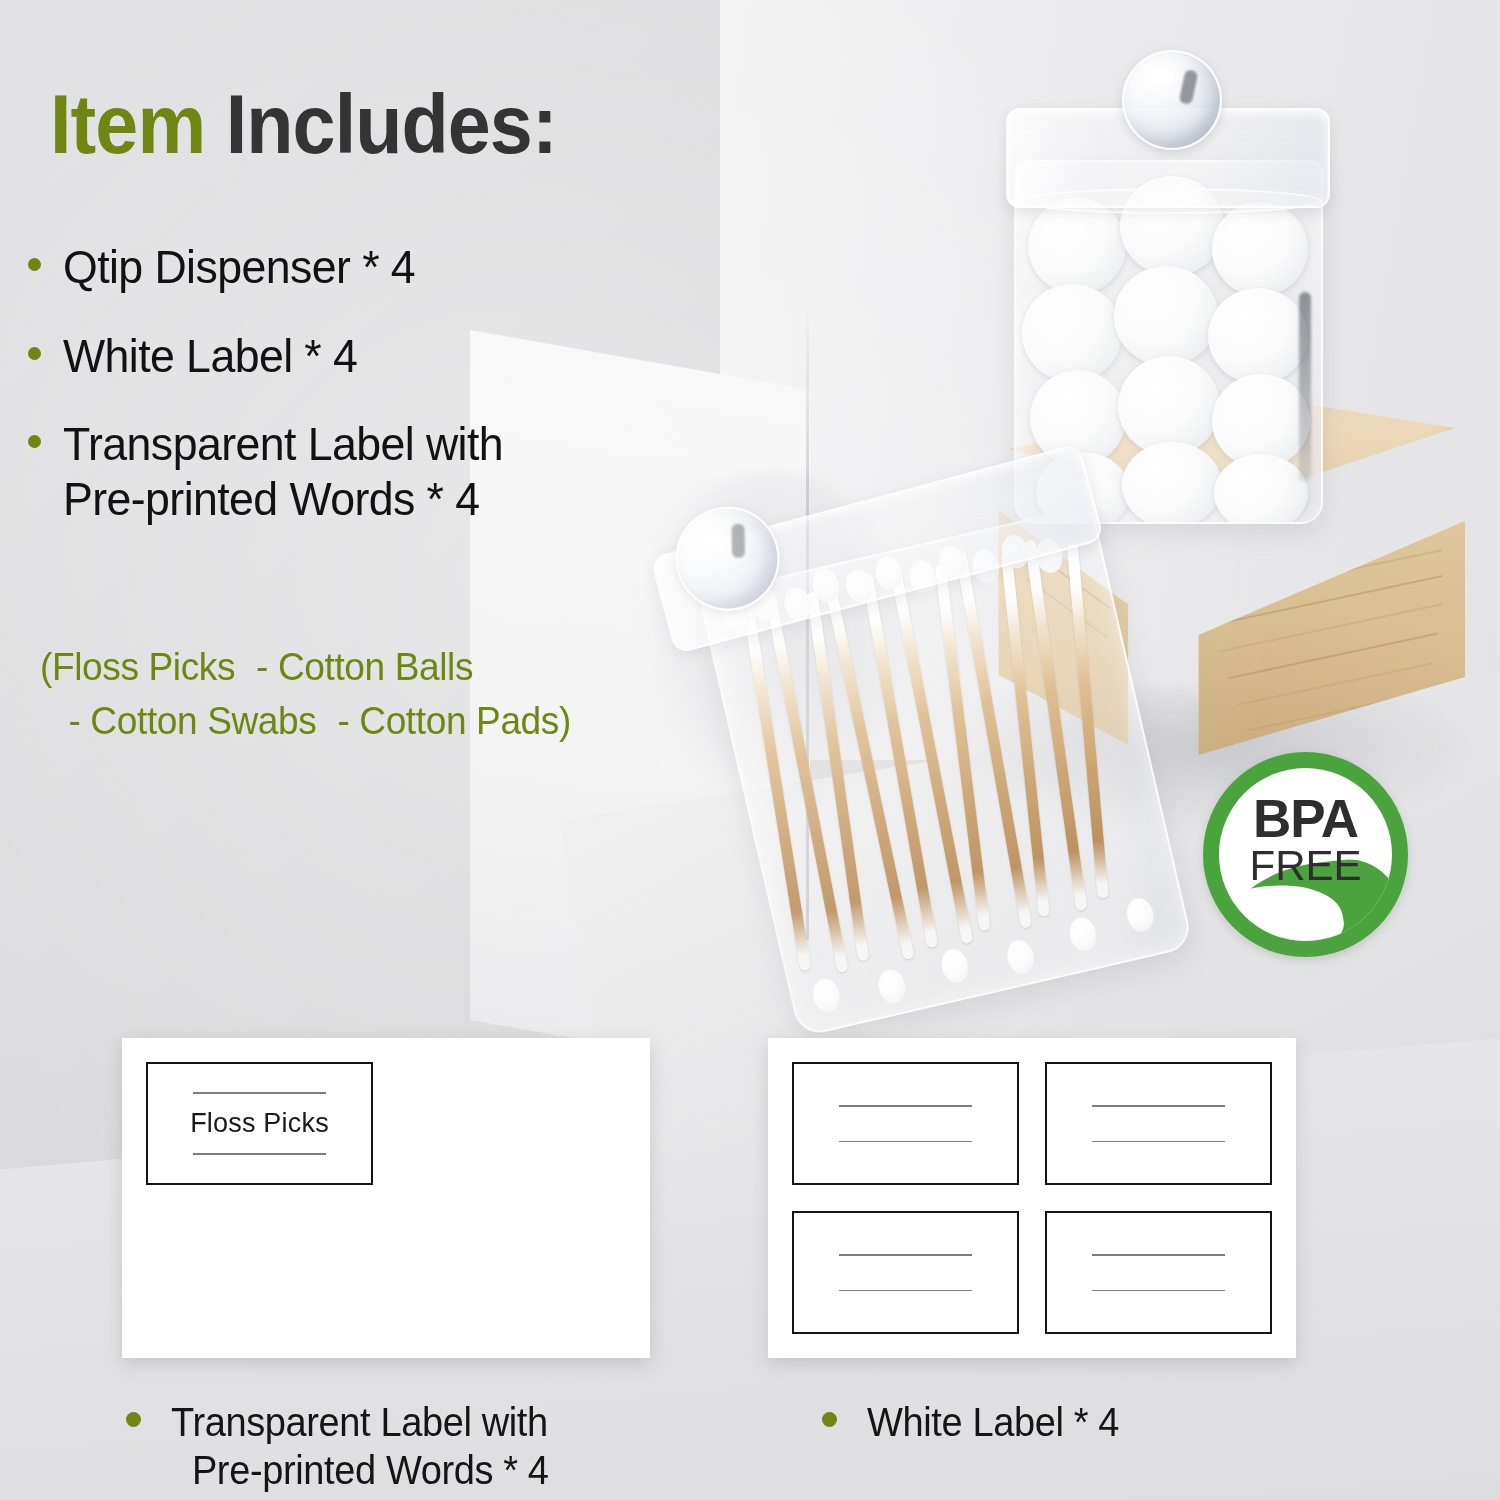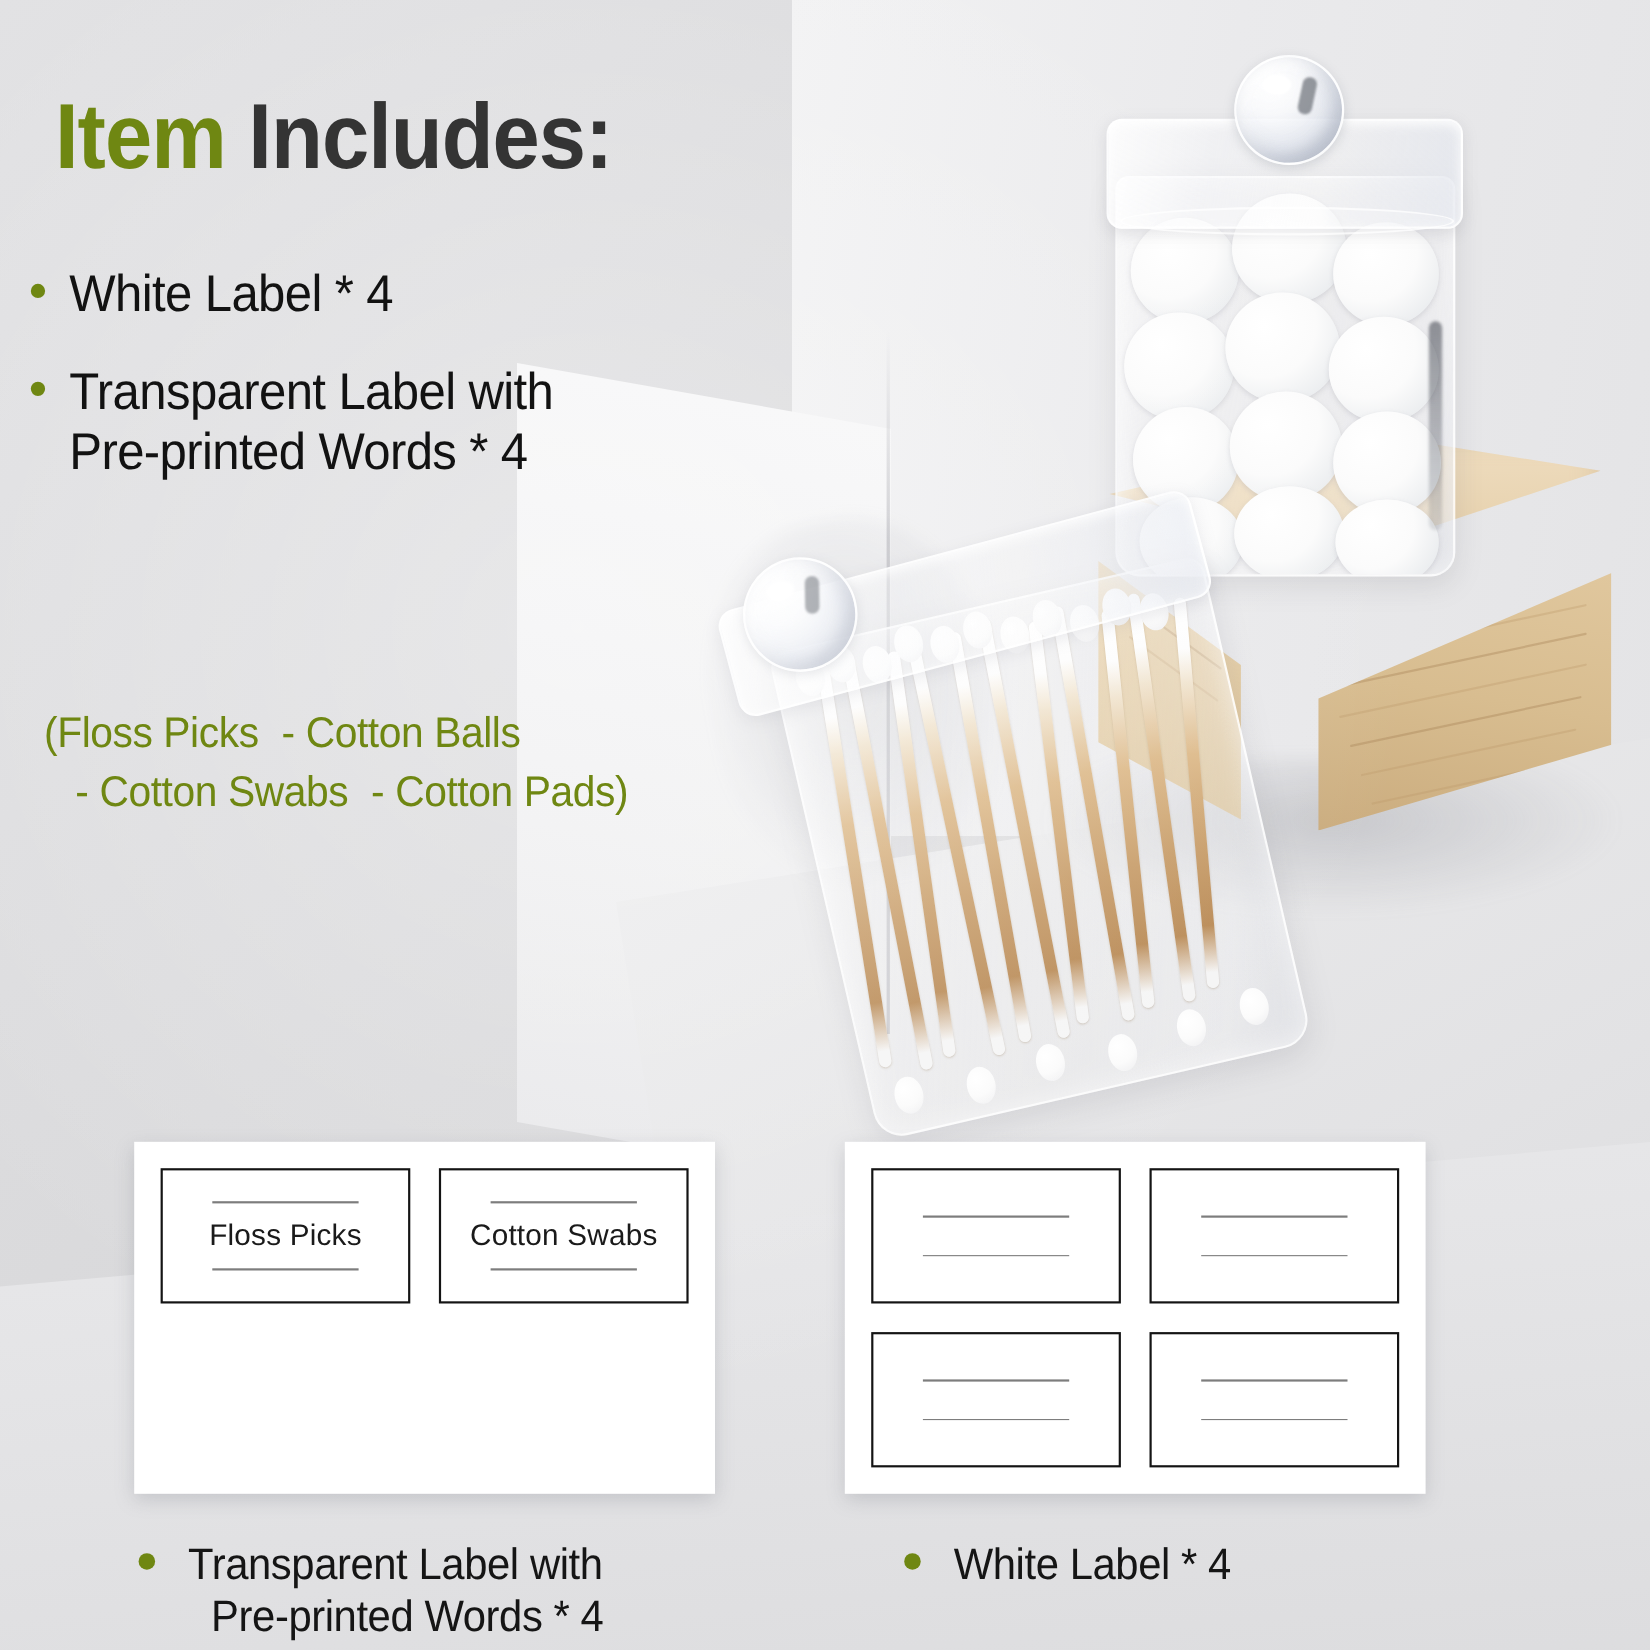--- a/index.html
+++ b/index.html
@@ -261,53 +261,61 @@
   <div class="bg-vignette"></div>
 
   <div class="headline">
     <span class="hl-green">Item</span>
     <span class="hl-dark">Includes:</span>
   </div>
 
   <div class="blist">
     <div class="brow">
       <div class="bdot"></div>
+      <div class="btext">Qtip Dispenser * 4</div>
+    </div>
+    <div class="brow">
+      <div class="bdot"></div>
       <div class="btext">White Label * 4</div>
     </div>
     <div class="brow">
       <div class="bdot"></div>
       <div class="btext">
         <div>Transparent Label with</div>
         <div>Pre-printed Words * 4</div>
       </div>
     </div>
   </div>
 
   <div class="sublist">
     <div>
       <span>(</span><span>Floss Picks</span><span class="sub-gap"></span><span>- Cotton Balls</span>
     </div>
     <div class="sub-l2">
       <span>- Cotton Swabs</span><span class="sub-gap"></span><span>- Cotton Pads</span><span>)</span>
     </div>
   </div>
 
+  <div class="bpa">
+    <div class="bpa-ring"></div>
+    <div class="bpa-inner">
+      <div class="bpa-leaf"></div>
+      <div class="bpa-leaf2"></div>
+      <div class="bpa-txt">
+        <div class="bpa-1">BPA</div>
+        <div class="bpa-2">FREE</div>
+      </div>
+    </div>
+  </div>
 
   <div class="sheet sheet-l">
     <div class="lcell">
       <div class="lbl">
         <div class="rule"></div>
         <div class="lbl-txt">Floss Picks</div>
-        <div class="rule"></div>
-      </div>
-    </div>
-    <div class="lcell">
-      <div class="lbl">
-        <div class="rule"></div>
-        <div class="lbl-txt">Cotton Swabs</div>
         <div class="rule"></div>
       </div>
     </div>
   </div>
 
   <div class="sheet sheet-r">
     <div class="lcell">
       <div class="lbl">
         <div class="rule"></div>
         <div class="lbl-txt blank"></div>

